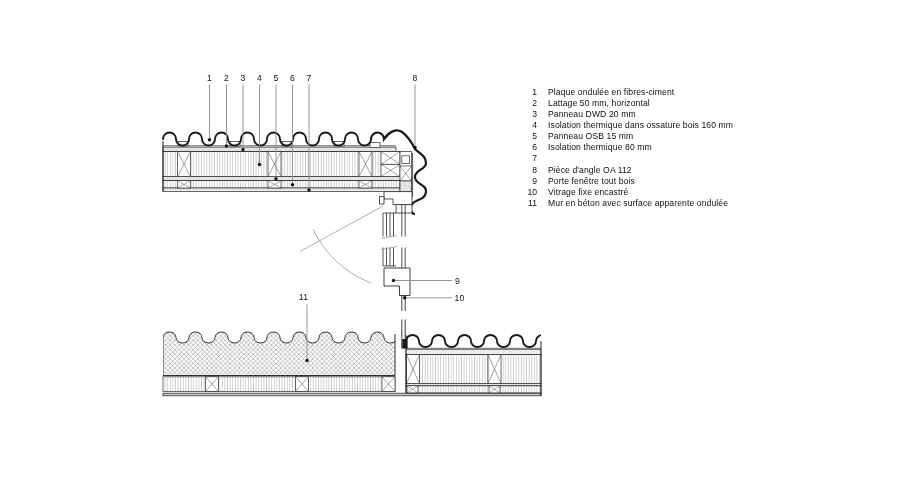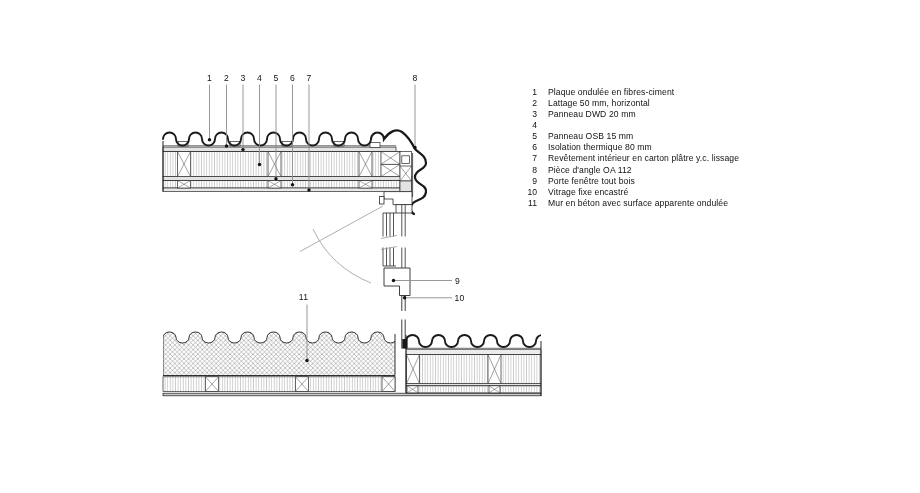--- a/index.html
+++ b/index.html
@@ -272,32 +272,32 @@
     <div class="lrow">
         <span class="lnum">2</span>
         <span class="ltxt">Lattage 50 mm, horizontal</span>
       </div>
     <div class="lrow">
         <span class="lnum">3</span>
         <span class="ltxt">Panneau DWD 20 mm</span>
       </div>
     <div class="lrow">
         <span class="lnum">4</span>
+        <span class="ltxt">Isolation thermique dans ossature bois 160 mm</span>
       </div>
     <div class="lrow">
         <span class="lnum">5</span>
         <span class="ltxt">Panneau OSB 15 mm</span>
       </div>
     <div class="lrow">
         <span class="lnum">6</span>
         <span class="ltxt">Isolation thermique 80 mm</span>
       </div>
     <div class="lrow">
         <span class="lnum">7</span>
-        <span class="ltxt">Revêtement intérieur en carton plâtre y.c. lissage</span>
       </div>
     <div class="lrow">
         <span class="lnum">8</span>
         <span class="ltxt">Pièce d'angle OA 112</span>
       </div>
     <div class="lrow">
         <span class="lnum">9</span>
         <span class="ltxt">Porte fenêtre tout bois</span>
       </div>
     <div class="lrow">

